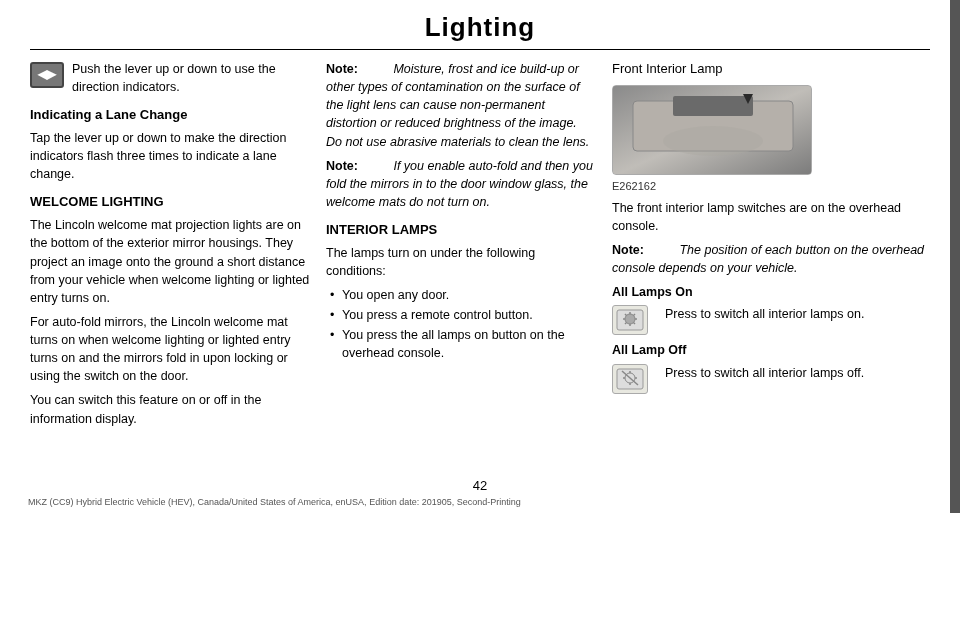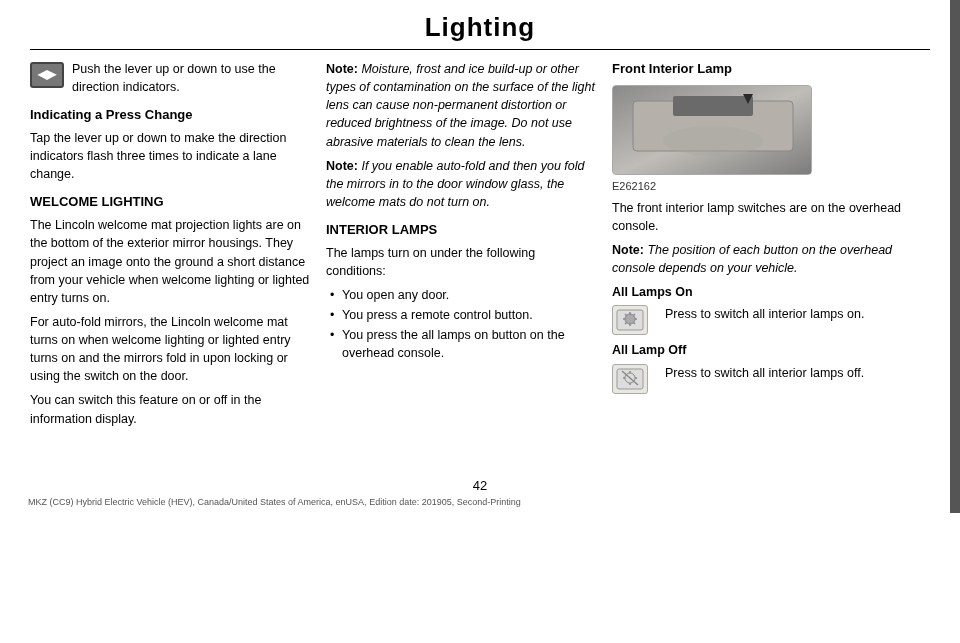--- a/index.html
+++ b/index.html
@@ -83,38 +83,38 @@
       border-radius: 3px;
       margin-top: 2px;
       flex-shrink: 0;
     }
     .lever-arrows span {
       color: white;
       font-size: 12px;
       font-weight: bold;
     }
     .note-label { font-weight: bold; }
-    .note-italic { font-style: italic; }
+    .note-italic { font-style: italic; margin-left: 32px; }
     .bullet-list {
       list-style: none;
       padding-left: 4px;
       margin-bottom: 6px;
     }
     .bullet-list li {
       padding-left: 12px;
       position: relative;
       margin-bottom: 2px;
     }
     .bullet-list li::before {
       content: '•';
       position: absolute;
       left: 0;
     }
     .front-lamp-title {
-      font-weight: bold;
+      font-weight: normal;
       font-size: 13px;
       margin-bottom: 6px;
     }
     .interior-lamp-img {
       width: 200px;
       height: 90px;
       background: linear-gradient(135deg, #888 0%, #bbb 40%, #999 70%, #777 100%);
       border: 1px solid #aaa;
       border-radius: 4px;
       position: relative;
@@ -195,21 +195,21 @@
     <div class="col-left">
 
       <div class="lever-icon-row">
         <div class="lever-arrows">
           <span>◀</span>
           <span>▶</span>
         </div>
         <span>Push the lever up or down to use the direction indicators.</span>
       </div>
 
-      <div class="section-heading">Indicating a Press Change</div>
+      <div class="section-heading">Indicating a Lane Change</div>
       <p>Tap the lever up or down to make the direction indicators flash three times to indicate a lane change.</p>
 
       <div class="section-heading-upper">WELCOME LIGHTING</div>
       <p>The Lincoln welcome mat projection lights are on the bottom of the exterior mirror housings. They project an image onto the ground a short distance from your vehicle when welcome lighting or lighted entry turns on.</p>
       <p>For auto-fold mirrors, the Lincoln welcome mat turns on when welcome lighting or lighted entry turns on and the mirrors fold in upon locking or using the switch on the door.</p>
       <p>You can switch this feature on or off in the information display.</p>
     </div>
 
     <div class="col-middle">
       <p>

